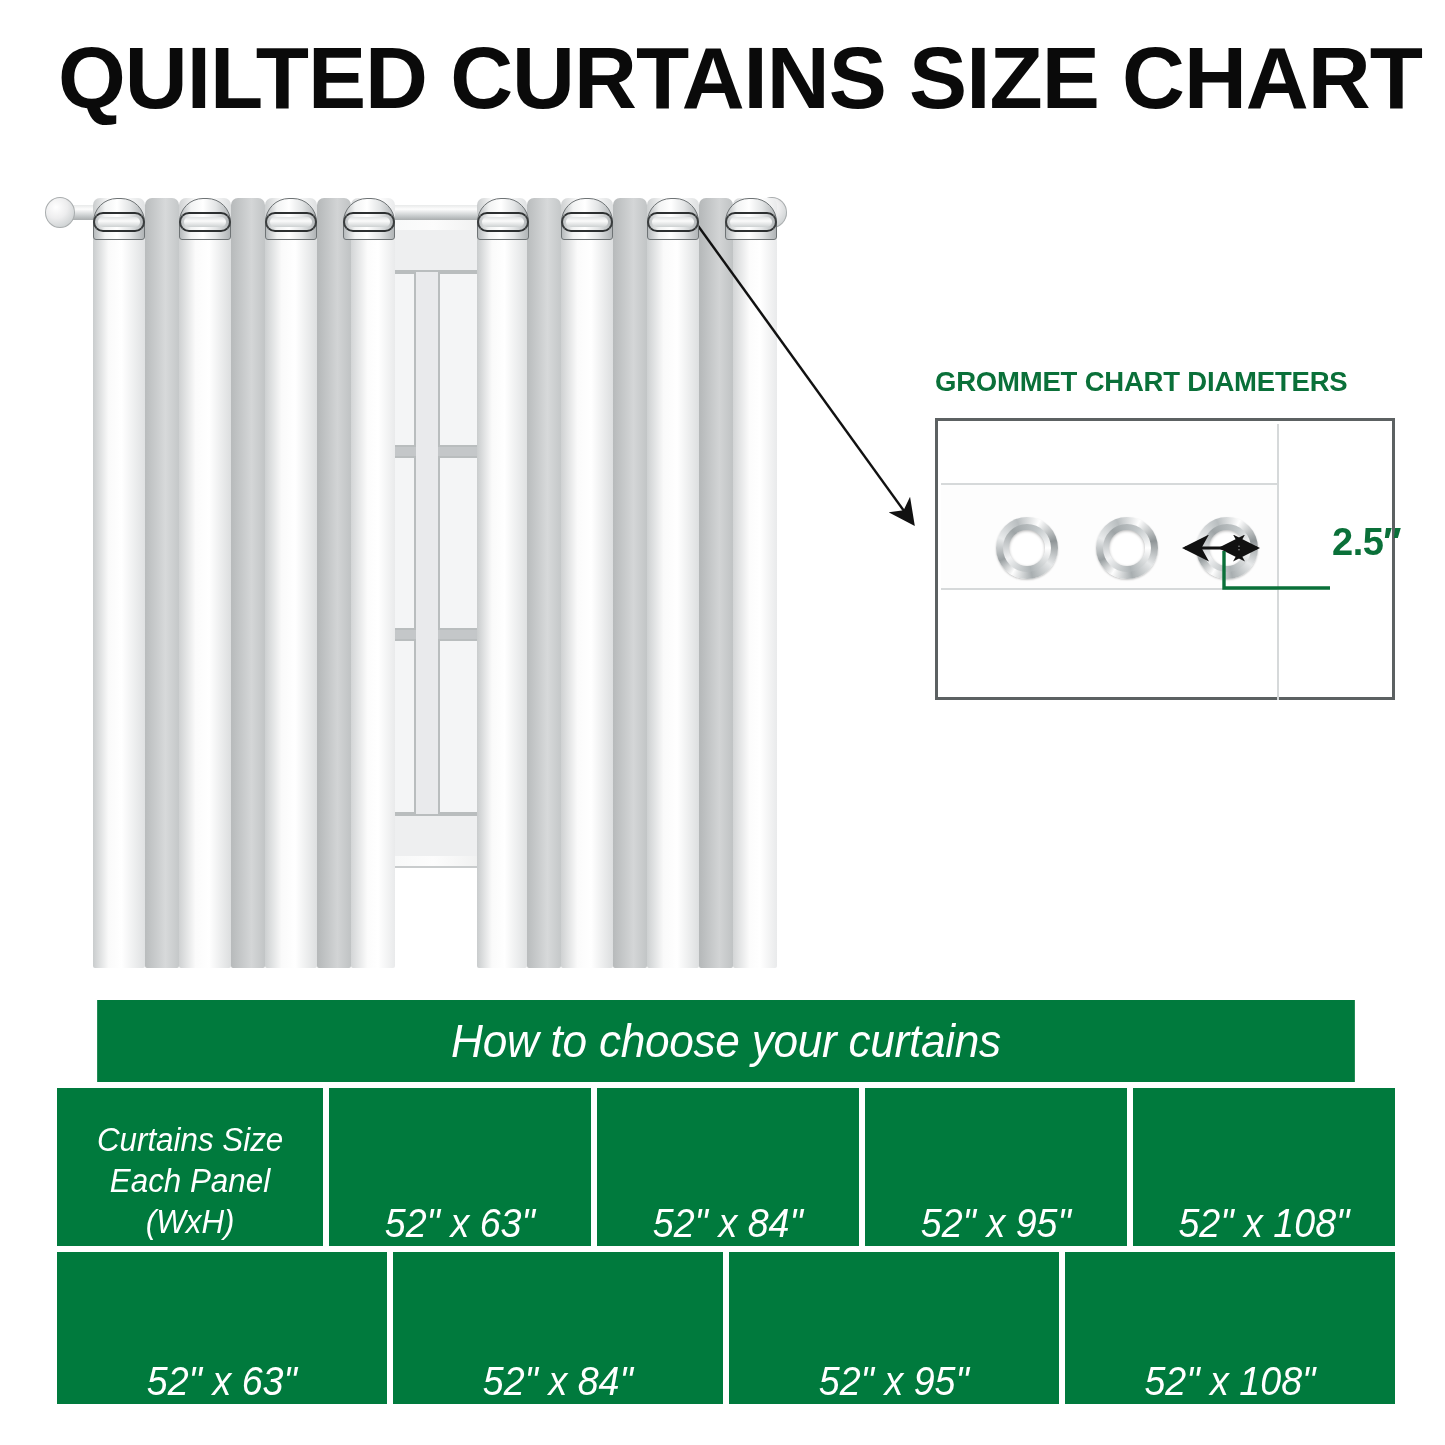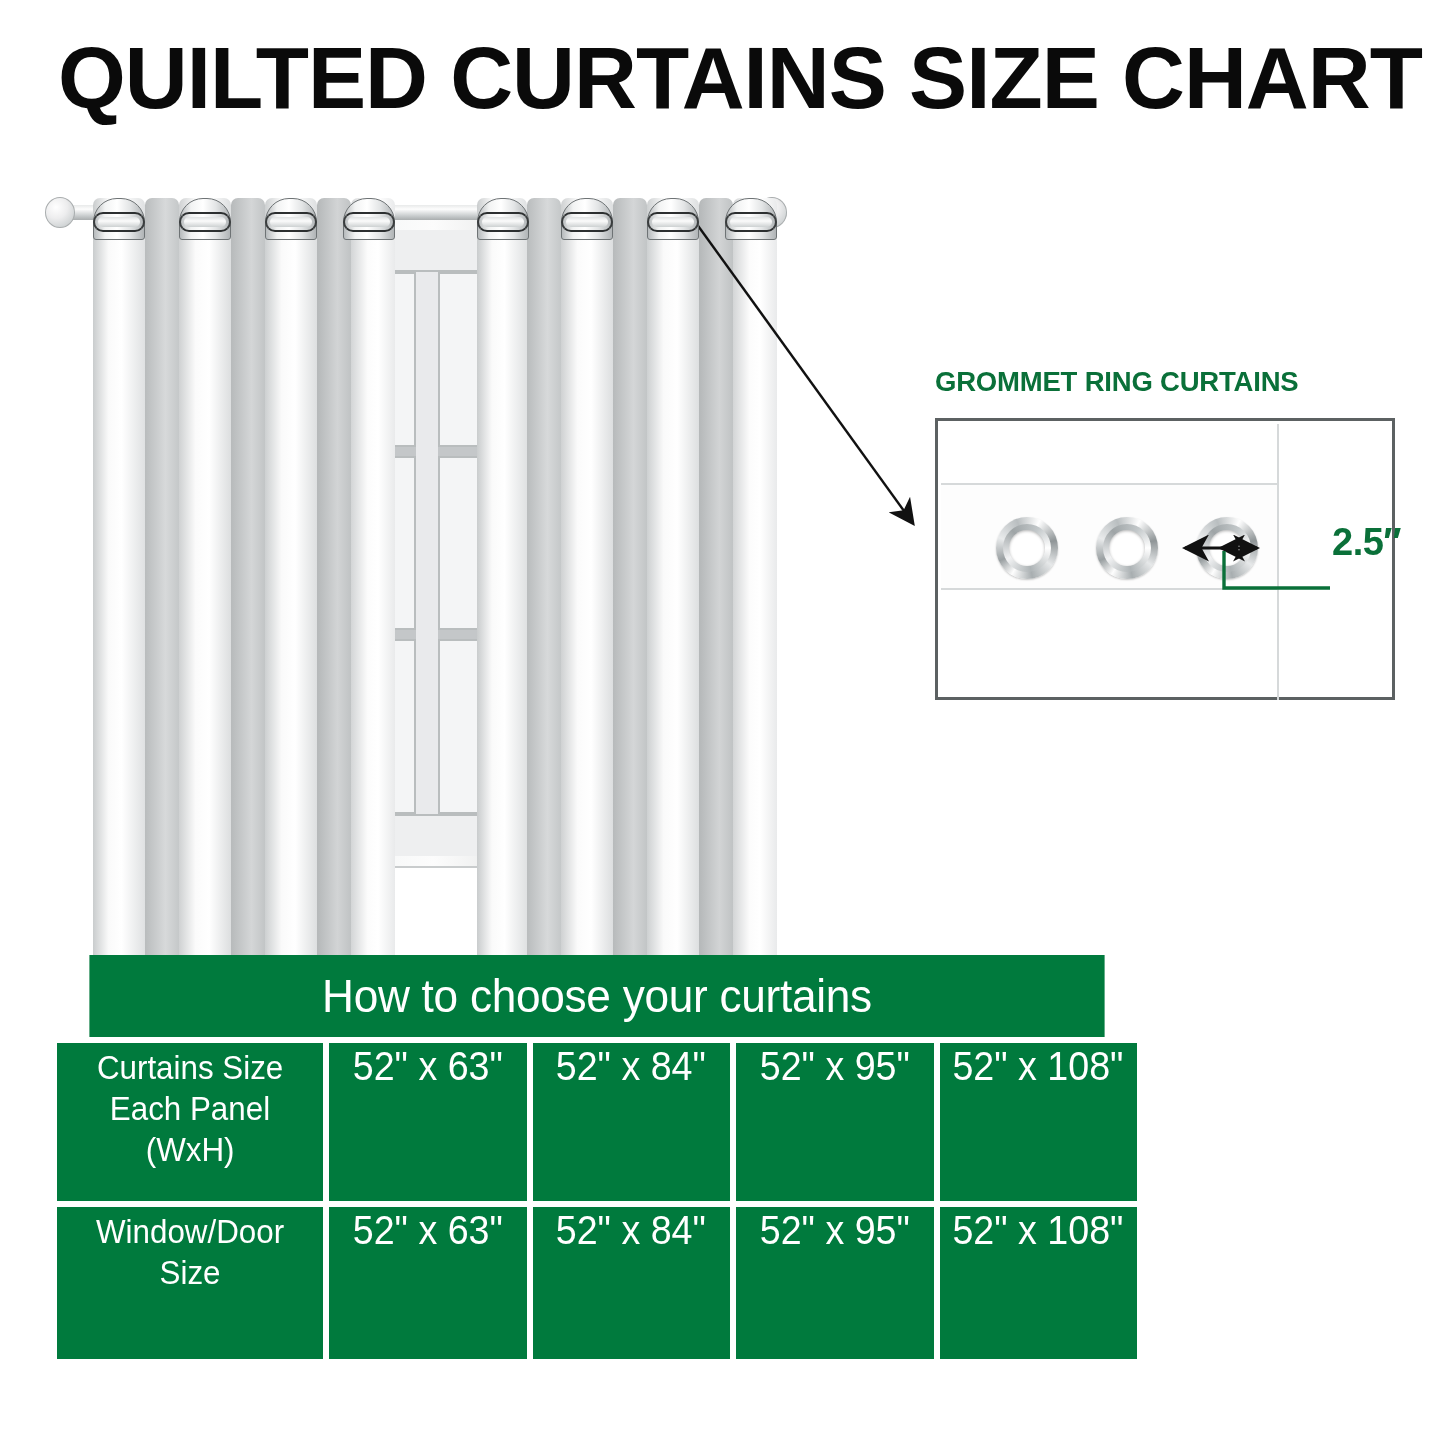--- a/index.html
+++ b/index.html
@@ -122,32 +122,32 @@
     background:#ffffff;box-shadow:inset 0 1px 3px rgba(0,0,0,.30);
   }
   #ring1{left:58px;} #ring2{left:158px;} #ring3{left:258px;}
   #dim-label{
     position:absolute;left:402px;top:155px;
     font-weight:700;font-size:38px;color:#0a7039;white-space:nowrap;letter-spacing:-0.5px;
   }
   #dim-svg{position:absolute;left:0;top:0;width:470px;height:340px;pointer-events:none;}
 
   
-  #size-table{position:absolute;left:57px;top:955px;width:1080px;}
+  #size-table{position:absolute;left:57px;top:1000px;width:1338px;font-style:italic;}
   .tbl-title{
     background:#007a3d;color:#ffffff;
     height:82px;line-height:82px;text-align:center;
     font-size:47px;font-weight:400;letter-spacing:-0.3px;
     font-family:"Liberation Sans",sans-serif;
     transform:scaleX(0.94);transform-origin:center;
   }
   .tbl-row{display:flex;margin-top:6px;gap:6px;}
   .cell{
     background:#007a3d;color:#ffffff;
-    display:flex;align-items:flex-start;justify-content:center;text-align:center;
+    display:flex;align-items:flex-end;justify-content:center;text-align:center;
     font-family:"Liberation Sans",sans-serif;
     box-sizing:border-box;
   }
   .cell.label{width:266px;padding:4px 6px;font-size:34px;line-height:41px;}
   .cell.val{flex:1;font-size:40px;line-height:46px;}
   .row1 .cell{height:158px;}
   .row2 .cell{height:152px;}
   .cell.val span{transform:scaleX(0.94);display:inline-block;transform-origin:center;white-space:nowrap;}
   .cell.label span{transform:scaleX(0.96);display:inline-block;transform-origin:center;}
 </style>
@@ -227,21 +227,21 @@
   <svg id="leader" viewBox="0 0 1445 1445">
     <defs>
       <marker id="ahead" markerWidth="11" markerHeight="11" refX="9" refY="5.5" orient="auto">
         <path d="M0,0 L11,5.5 L0,11 L3,5.5 Z" fill="#111111"></path>
       </marker>
     </defs>
     <line x1="683" y1="205" x2="912" y2="522" stroke="#111111" stroke-width="2.4" marker-end="url(#ahead)"></line>
   </svg>
 
   <div id="grommet-panel">
-    <div id="grommet-title">GROMMET RING CURTAINS</div>
+    <div id="grommet-title">GROMMET CHART DIAMETERS</div>
 
     <div id="grommet-box">
       <div id="fabric-band"></div>
       <div id="fabric-edge"></div>
       <div class="ring" id="ring1"></div>
       <div class="ring" id="ring2"></div>
       <div class="ring" id="ring3"></div>
     </div>
 
     <svg id="dim-svg" viewBox="0 0 470 340">
@@ -282,26 +282,20 @@
         </div>
       <div class="cell val">
           <span>52" x 95"</span>
         </div>
       <div class="cell val">
           <span>52" x 108"</span>
         </div>
     </div>
 
     <div class="tbl-row row2">
-      <div class="cell label">
-        <span>
-          <span>Window/Door</span><br>
-          <span>Size</span>
-        </span>
-      </div>
       <div class="cell val">
           <span>52" x 63"</span>
         </div>
       <div class="cell val">
           <span>52" x 84"</span>
         </div>
       <div class="cell val">
           <span>52" x 95"</span>
         </div>
       <div class="cell val">

